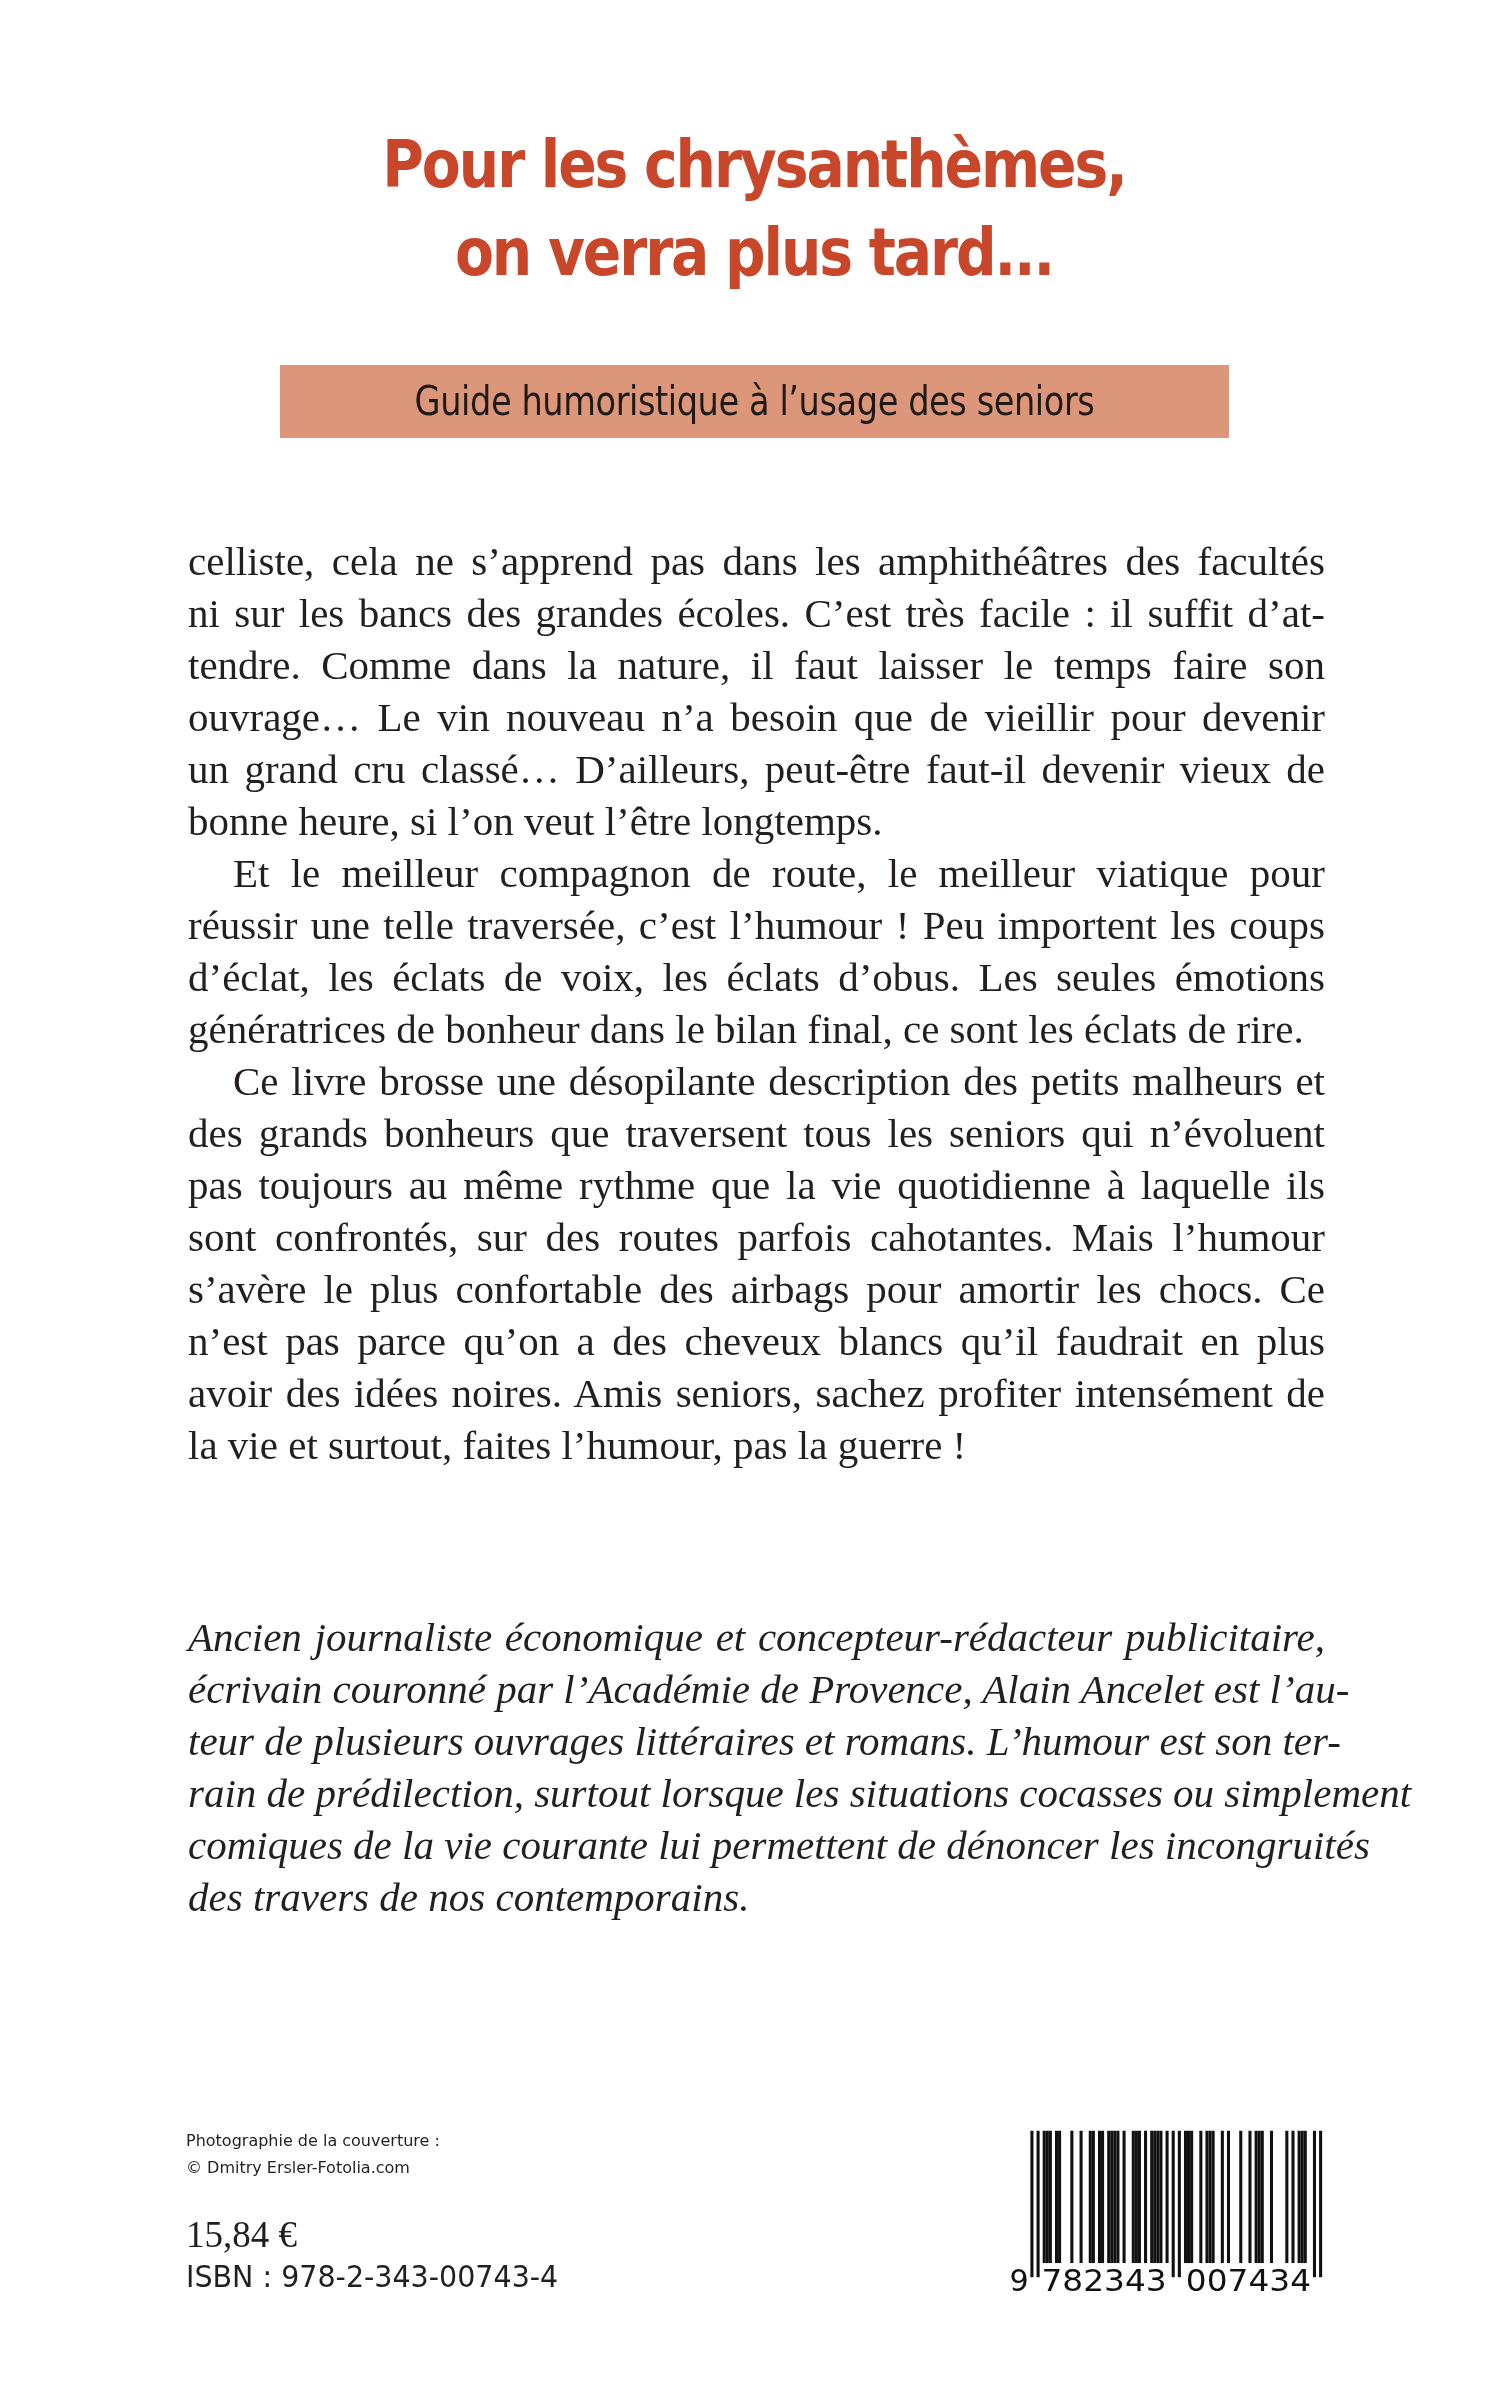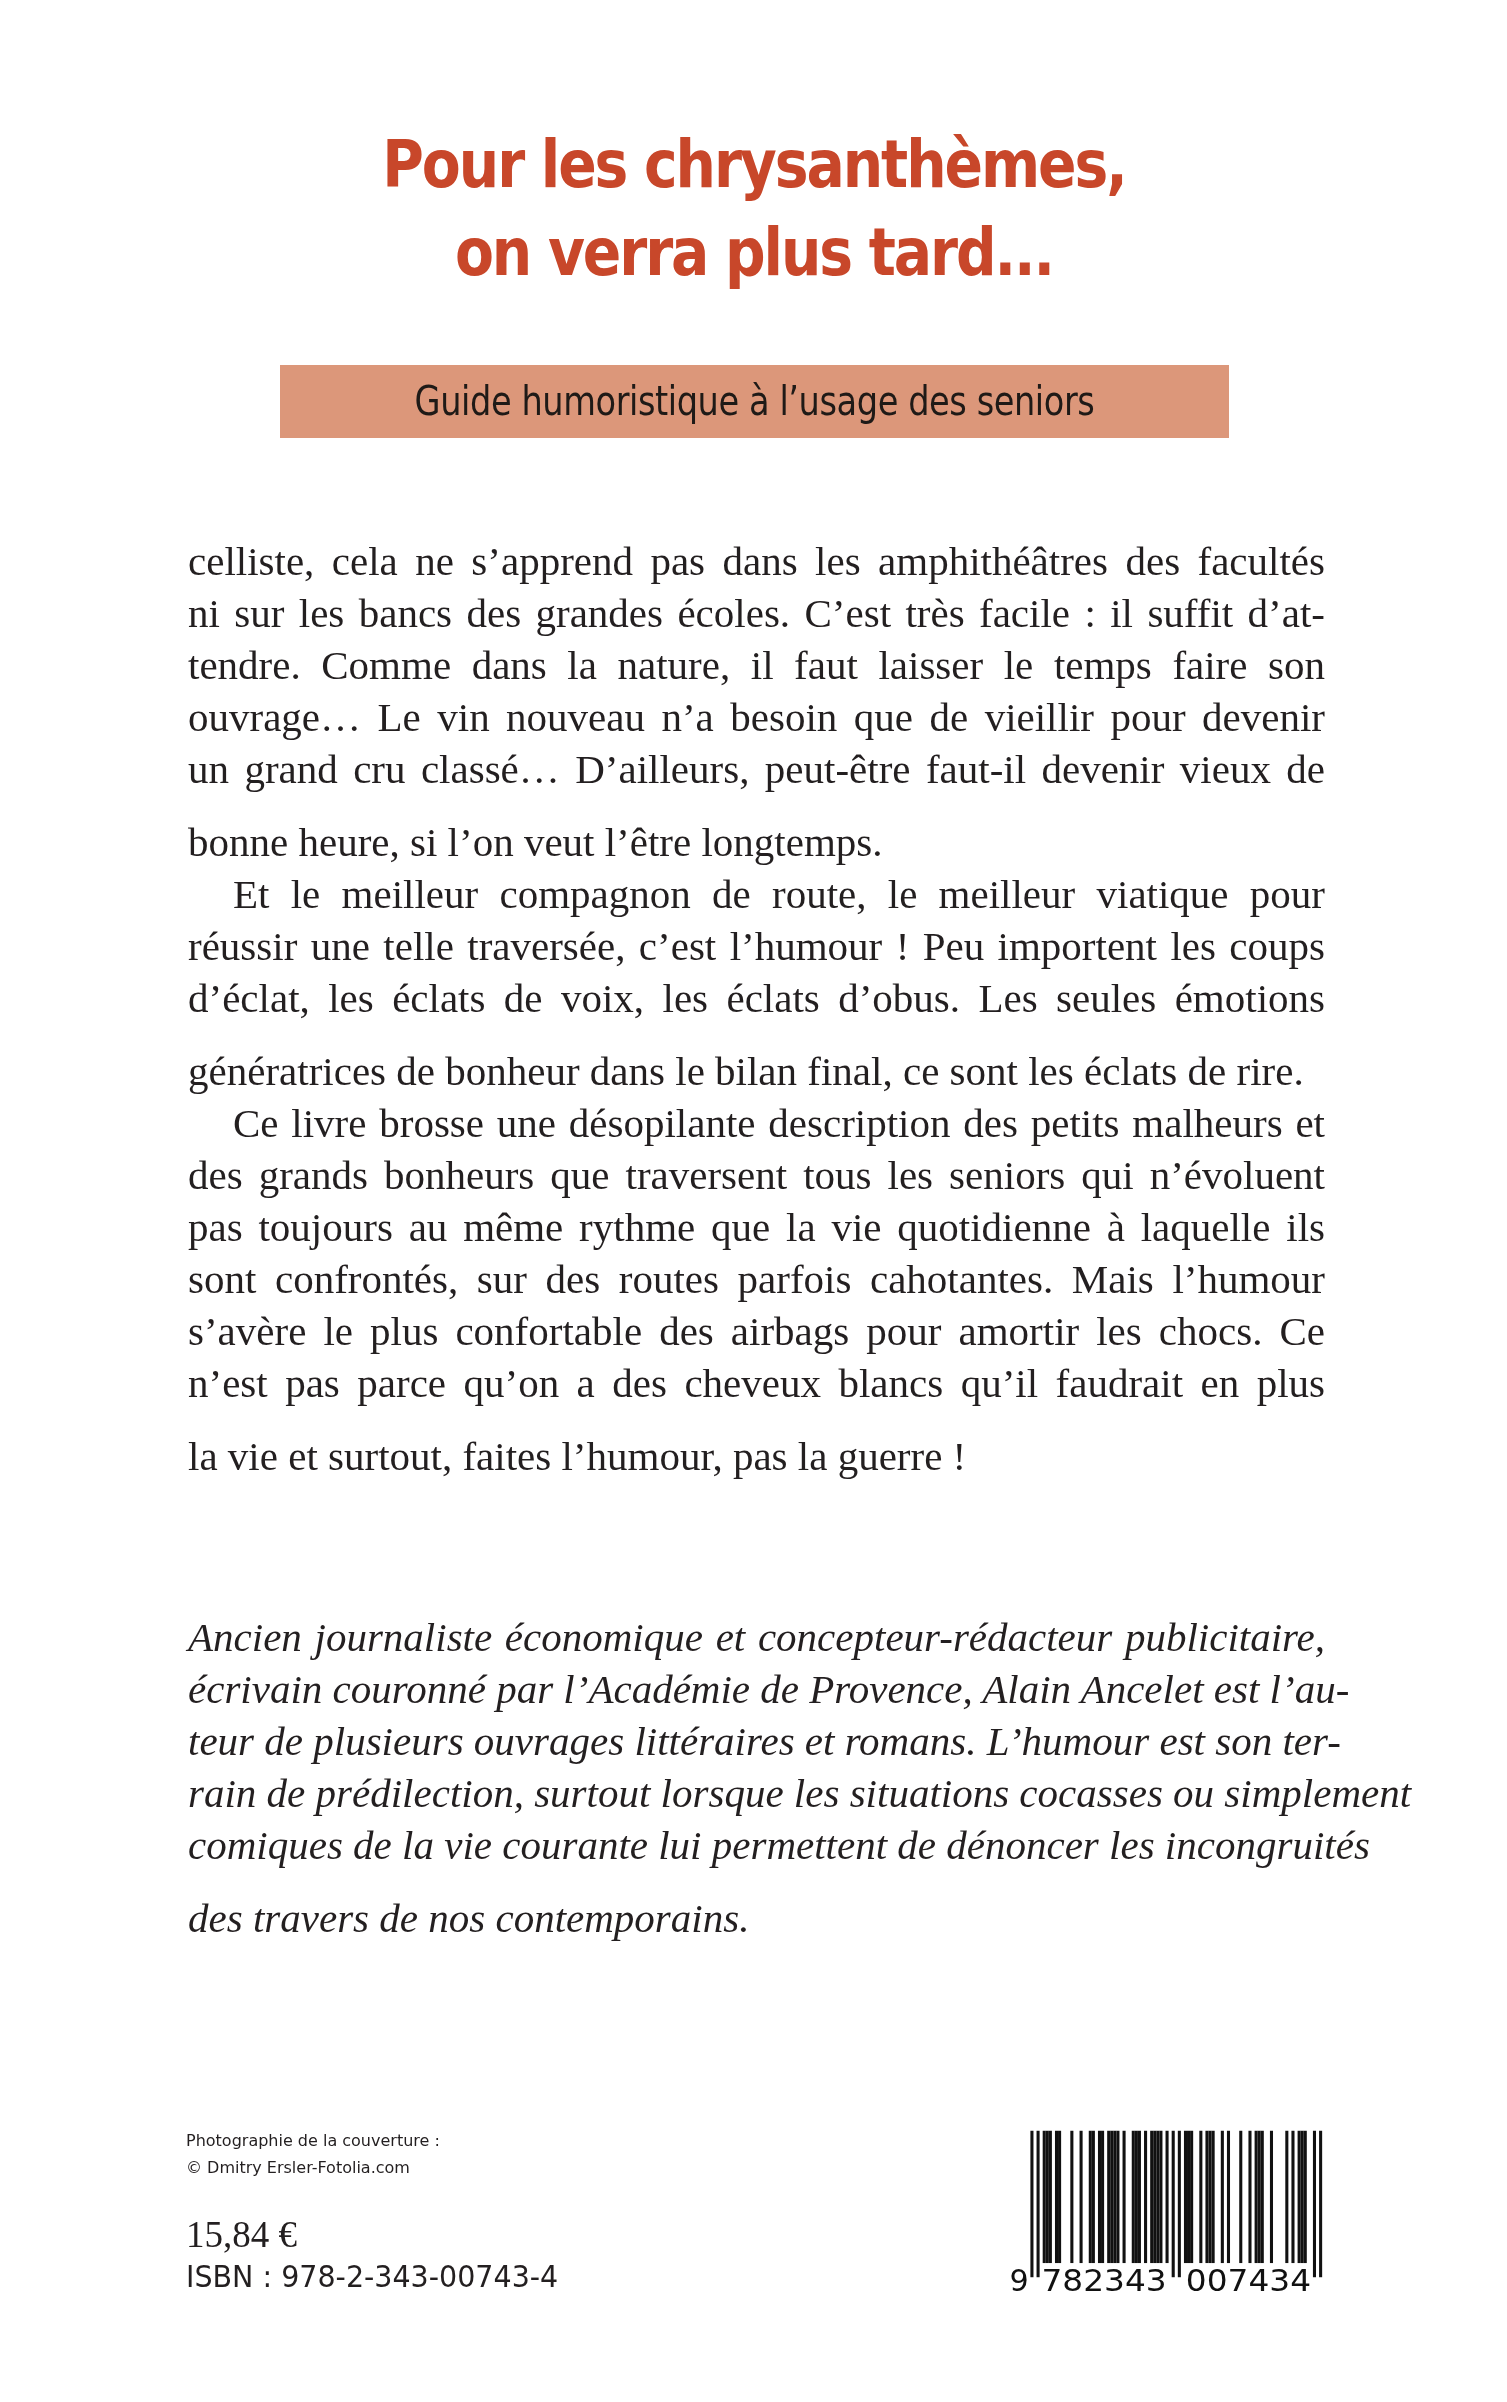--- a/index.html
+++ b/index.html
@@ -77,21 +77,20 @@
   .body-block .ln {
     display: block;
     height: 52px;
     text-align: justify;
     text-align-last: justify;
     white-space: nowrap;
     overflow: visible;
   }
   .body-block .ln.last {
     text-align-last: left;
-    margin-top: 21px;
   }
   .body-block .ln.indent { padding-left: 45px; }
   .body-block em { font-style: italic; }
   .body-block strong { font-weight: normal; }
 
   .main-text { top: 535px; }
   .bio-text  { top: 1611px; font-style: italic; }
 
   
   .credit {
@@ -163,20 +162,21 @@
       <span class="ln  indent">Et le meilleur compagnon de route, le meilleur viatique pour</span>
       <span class="ln ">réussir une telle traversée, c’est l’humour ! Peu importent les coups</span>
       <span class="ln ">d’éclat, les éclats de voix, les éclats d’obus. Les seules émotions</span>
       <span class="ln  last">génératrices de bonheur dans le bilan final, ce sont les éclats de rire.</span>
       <span class="ln  indent">Ce livre brosse une désopilante description des petits malheurs et</span>
       <span class="ln ">des grands bonheurs que traversent tous les seniors qui n’évoluent</span>
       <span class="ln ">pas toujours au même rythme que la vie quotidienne à laquelle ils</span>
       <span class="ln ">sont confrontés, sur des routes parfois cahotantes. Mais l’humour</span>
       <span class="ln ">s’avère le plus confortable des airbags pour amortir les chocs. Ce</span>
       <span class="ln ">n’est pas parce qu’on a des cheveux blancs qu’il faudrait en plus</span>
+      <span class="ln ">avoir des idées noires. Amis seniors, sachez profiter intensément de</span>
       <span class="ln  last">la vie et surtout, faites l’humour, pas la guerre !</span>
     </div>
 
   <div class="body-block bio-text" id="bio">
       <span class="ln ">Ancien journaliste économique et concepteur-rédacteur publicitaire,</span>
       <span class="ln ">écrivain couronné par l’Académie de Provence, <strong>Alain Ancelet</strong> est l’au-</span>
       <span class="ln ">teur de plusieurs ouvrages littéraires et romans. L’humour est son ter-</span>
       <span class="ln ">rain de prédilection, surtout lorsque les situations cocasses ou simplement</span>
       <span class="ln ">comiques de la vie courante lui permettent de dénoncer les incongruités</span>
       <span class="ln last">des travers de nos contemporains.</span>

